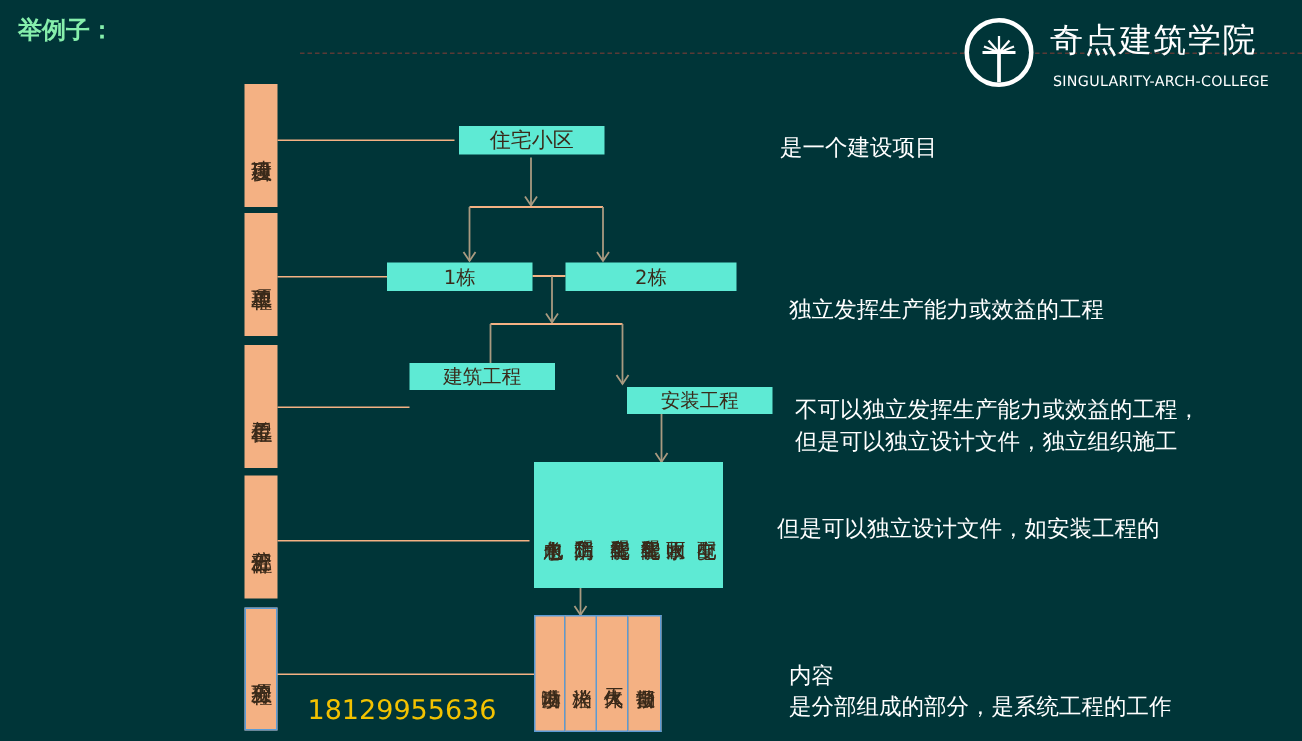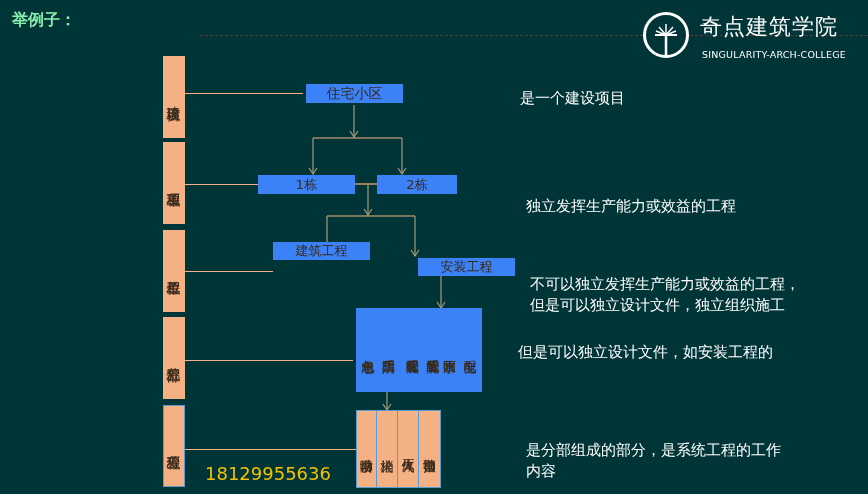--- a/index.html
+++ b/index.html
@@ -7,21 +7,21 @@
       width:868px; height:494px; overflow:hidden; position:relative;
       background:#003538;
       font-family:"DejaVu Sans", "Liberation Sans", sans-serif;
     }
     .abs { position:absolute; }
     .title { left:12px; top:10px; color:#86efac; font-size:16px; font-weight:bold; }
     .dash { left:200px; top:35px; width:668px; height:0; border-top:1px dashed #5a3a36; }
     .logo-ring { left:643px; top:12px; width:46px; height:46px; border:3px solid #fff; border-radius:50%; box-sizing:border-box; background:#003538; }
     .logo-cn { left:700px; top:12px; color:#fff; font-size:22px; font-weight:normal; letter-spacing:1px; }
     .logo-en { left:702px; top:49px; color:#fff; font-size:9.5px; letter-spacing:0.2px; }
-    .node { background:#3b82f6; color:#3a2a1a; font-size:13px; display:flex; align-items:center; justify-content:center; box-sizing:border-box; }
+    .node { background:#5eead4; color:#3a2a1a; font-size:13px; display:flex; align-items:center; justify-content:center; box-sizing:border-box; }
     .vbox { background:#f4b183; color:#3a2a1a; font-size:14px; box-sizing:border-box; display:flex; align-items:center; justify-content:center; }
     .vtext { writing-mode:vertical-rl; text-orientation:upright; letter-spacing:1px; line-height:1; }
     .hline { height:0; border-top:1px solid #f4b183; }
     .desc { color:#ffffff; font-size:15px; line-height:21px; white-space:nowrap; }
     .phone { color:#f3c200; font-size:18px; left:205px; top:463px; }
     .sub { display:flex; }
     .sub .col { writing-mode:vertical-rl; text-orientation:upright; font-size:13px; line-height:1; color:#3a2a1a; display:flex; align-items:center; justify-content:center; }
   </style>
 </head>
 <body>
@@ -93,21 +93,21 @@
 
     <line x1="441" y1="276" x2="441" y2="308"></line>
     <polyline points="437,302 441,308 445,302"></polyline>
 
     <line x1="387" y1="392" x2="387" y2="410"></line>
     <polyline points="383,404 387,410 391,404"></polyline>
   </g>
 </svg>
 
 <div class="abs node" style="left:258px;top:175px;width:97px;height:19px;">1栋</div>
-<div class="abs node" style="left:377px;top:175px;width:80px;height:19px;">2栋</div>
+<div class="abs node" style="left:377px;top:175px;width:114px;height:19px;">2栋</div>
 
 <div class="abs node" style="left:273px;top:242px;width:97px;height:18px;">建筑工程</div>
 <div class="abs node" style="left:402px;top:258px;width:97px;height:18px;margin-left:16px;">安装工程</div>
 
 <div class="abs node sub" style="left:356px;top:308px;width:126px;height:84px;padding:0 2px;justify-content:space-between;align-items:stretch;">
   <div class="col" style="width:20px;">水电总包</div>
   <div class="col" style="width:20px;">消防工程</div>
   <div class="col" style="width:20px;align-items:flex-start;">智能化工程</div>
   <div class="col" style="width:20px;align-items:flex-start;">智能化工程</div>
   <div class="col" style="width:20px;">雨水回收</div>
@@ -122,23 +122,23 @@
 </div>
 
 <div class="abs phone">18129955636</div>
 
 <div class="abs desc" style="left:520px;top:88px;">
   <div>是一个建设项目</div>
 </div>
 <div class="abs desc" style="left:526px;top:196px;">
   <div>独立发挥生产能力或效益的工程</div>
 </div>
-<div class="abs desc" style="left:530px;top:274px;">
+<div class="abs desc" style="left:530px;top:263px;">
   <div>不可以独立发挥生产能力或效益的工程，</div>
   <div>但是可以独立设计文件，独立组织施工</div>
 </div>
 <div class="abs desc" style="left:518px;top:342px;">
   <div>但是可以独立设计文件，如安装工程的</div>
 </div>
 <div class="abs desc" style="left:526px;top:440px;">
+  <div>内容</div>
   <div>是分部组成的部分，是系统工程的工作</div>
-  <div>内容</div>
 </div>
 
 </body></html>

